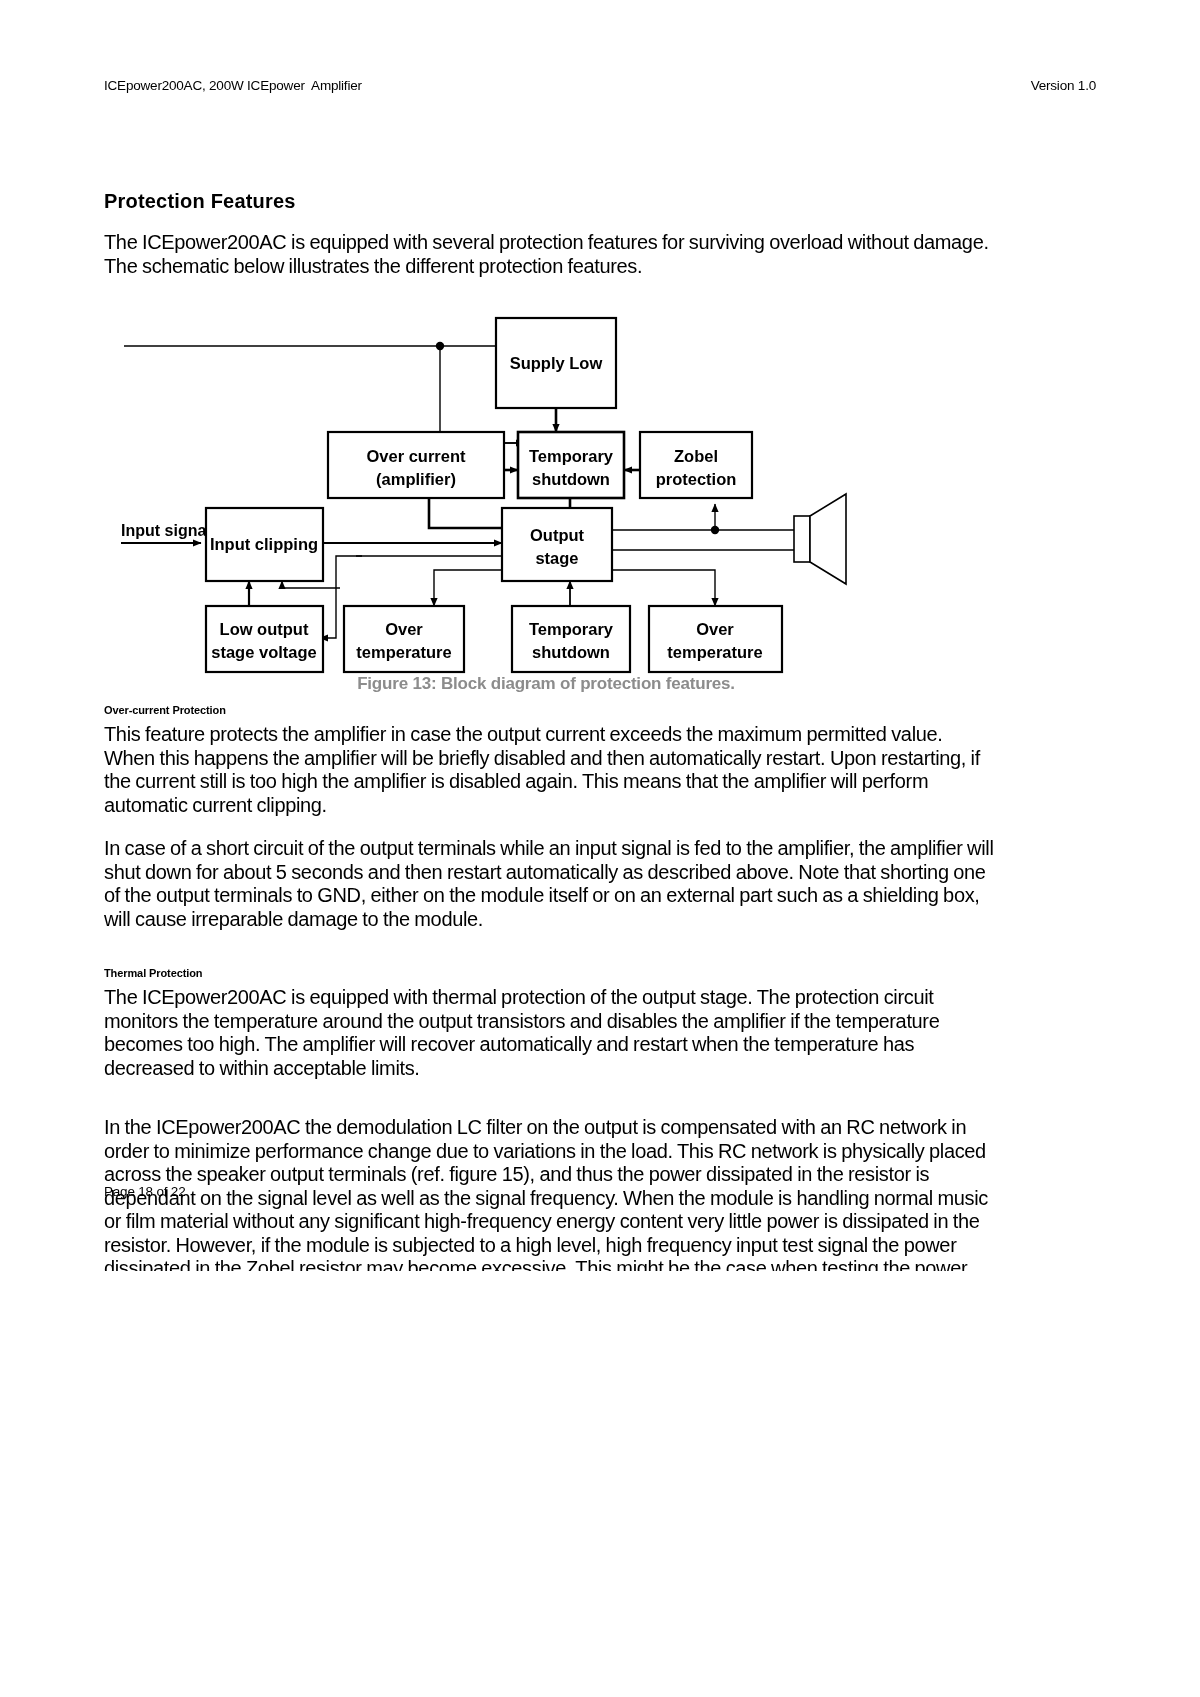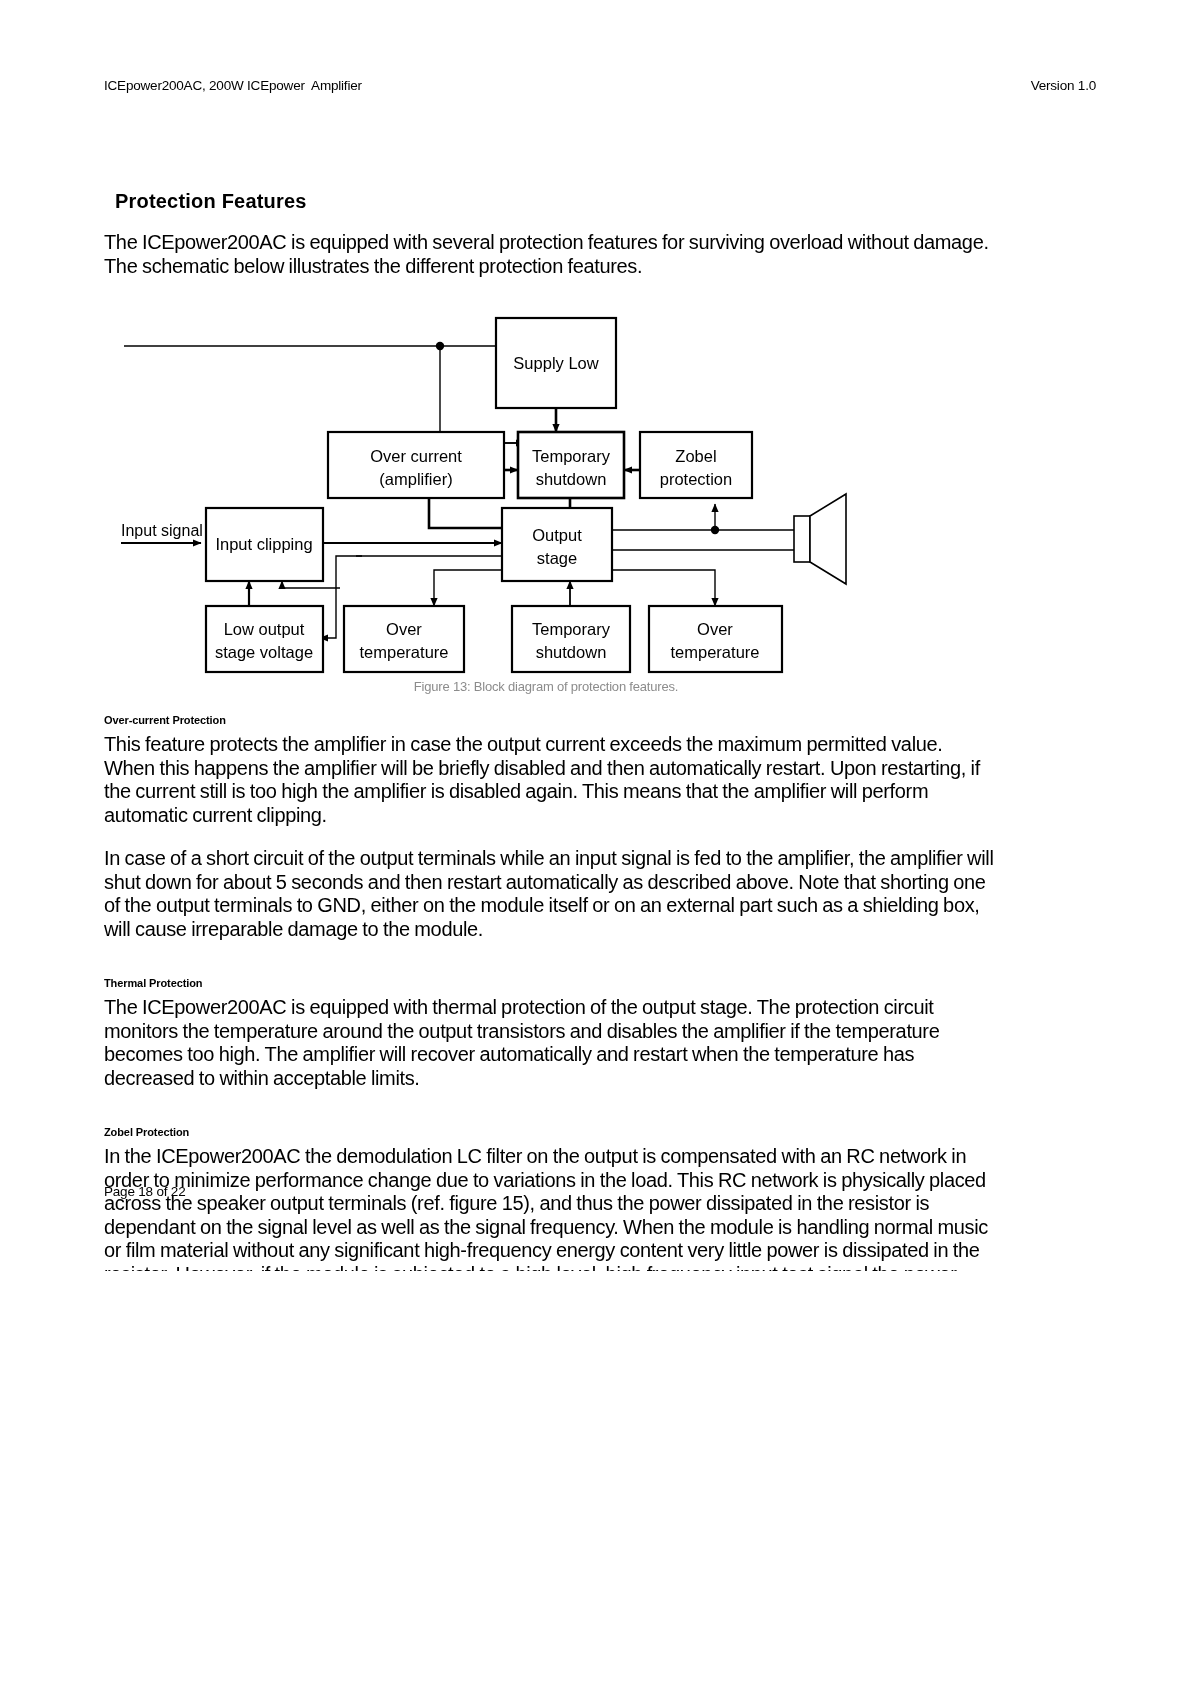--- a/index.html
+++ b/index.html
@@ -34,21 +34,21 @@
   .content {
     position: absolute;
     top: 190px;
     left: 104px;
     width: 892px;
   }
 
   h1.section-title {
     font-size: 20px;
     font-weight: bold;
-    margin: 0 0 18px 11px;
+    margin: 0 0 18px 0;
     letter-spacing: 0.2px;
   }
   h2.sub-title {
     font-size: 11px;
     font-weight: bold;
     margin: 0 0 7px 0;
     letter-spacing: -0.1px;
   }
   p.body {
     font-size: 20px;
@@ -58,30 +58,31 @@
     letter-spacing: -0.35px;
     word-spacing: -0.6px;
   }
   .gap-16 { height: 16px; }
 
   
   .figure {
     position: relative;
     width: 892px;
     height: 400px;
-    margin: 14px 0 16px 0;
+    margin: 14px 0 6px 0;
+    font-weight: bold;
   }
   .diagram-svg { display: block; }
   .caption {
     position: absolute;
     left: 0;
     right: 8px;
     bottom: 4px;
     text-align: center;
-    font-size: 13px;
+    font-size: 17px;
     color: #8c8c8c;
     letter-spacing: -0.2px;
   }
 
   .footer {
     position: absolute;
     left: 104px;
     bottom: 72px;
     font-size: 13.5px;
     letter-spacing: -0.2px;
@@ -239,21 +240,20 @@
     <p class="body">This feature protects the amplifier in case the output current exceeds the maximum permitted value. When this happens the amplifier will be briefly disabled and then automatically restart. Upon restarting, if the current still is too high the amplifier is disabled again. This means that the amplifier will perform automatic current clipping.</p>
     <p class="body">In case of a short circuit of the output terminals while an input signal is fed to the amplifier, the amplifier will shut down for about 5 seconds and then restart automatically as described above. Note that shorting one of the output terminals to GND, either on the module itself or on an external part such as a shielding box, will cause irreparable damage to the module.</p>
 
     <div class="gap-16"></div>
 
     <h2 class="sub-title">Thermal Protection</h2>
     <p class="body">The ICEpower200AC is equipped with thermal protection of the output stage. The protection circuit monitors the temperature around the output transistors and disables the amplifier if the temperature becomes too high. The amplifier will recover automatically and restart when the temperature has decreased to within acceptable limits.</p>
 
     <div class="gap-16"></div>
 
-    <h2 class="sub-title">Zobel Protection</h2>
     <p class="body">In the ICEpower200AC the demodulation LC filter on the output is compensated with an RC network in order to minimize performance change due to variations in the load. This RC network is physically placed across the speaker output terminals (ref. figure 15), and thus the power dissipated in the resistor is dependant on the signal level as well as the signal frequency. When the module is handling normal music or film material without any significant high-frequency energy content very little power is dissipated in the resistor. However, if the module is subjected to a high level, high frequency input test signal the power dissipated in the Zobel resistor may become excessive. This might be the case when testing the power bandwidth of the amplifier or if a microphone system makes acoustical feedback and goes into oscillation on a very high frequency. To protect the Zobel resistor from damage the ICEpower200AC module has a monitoring circuit, which shuts down the amplifier in case of overload.</p>
 
   </div>
 
   <div class="footer">
     <span>Page 18 of 22</span>
   </div>
 
 </div>
 

